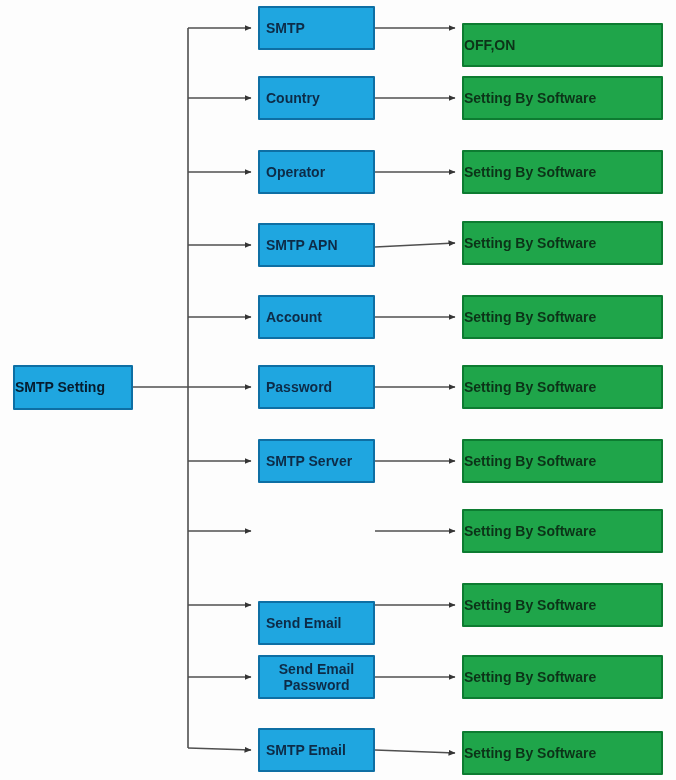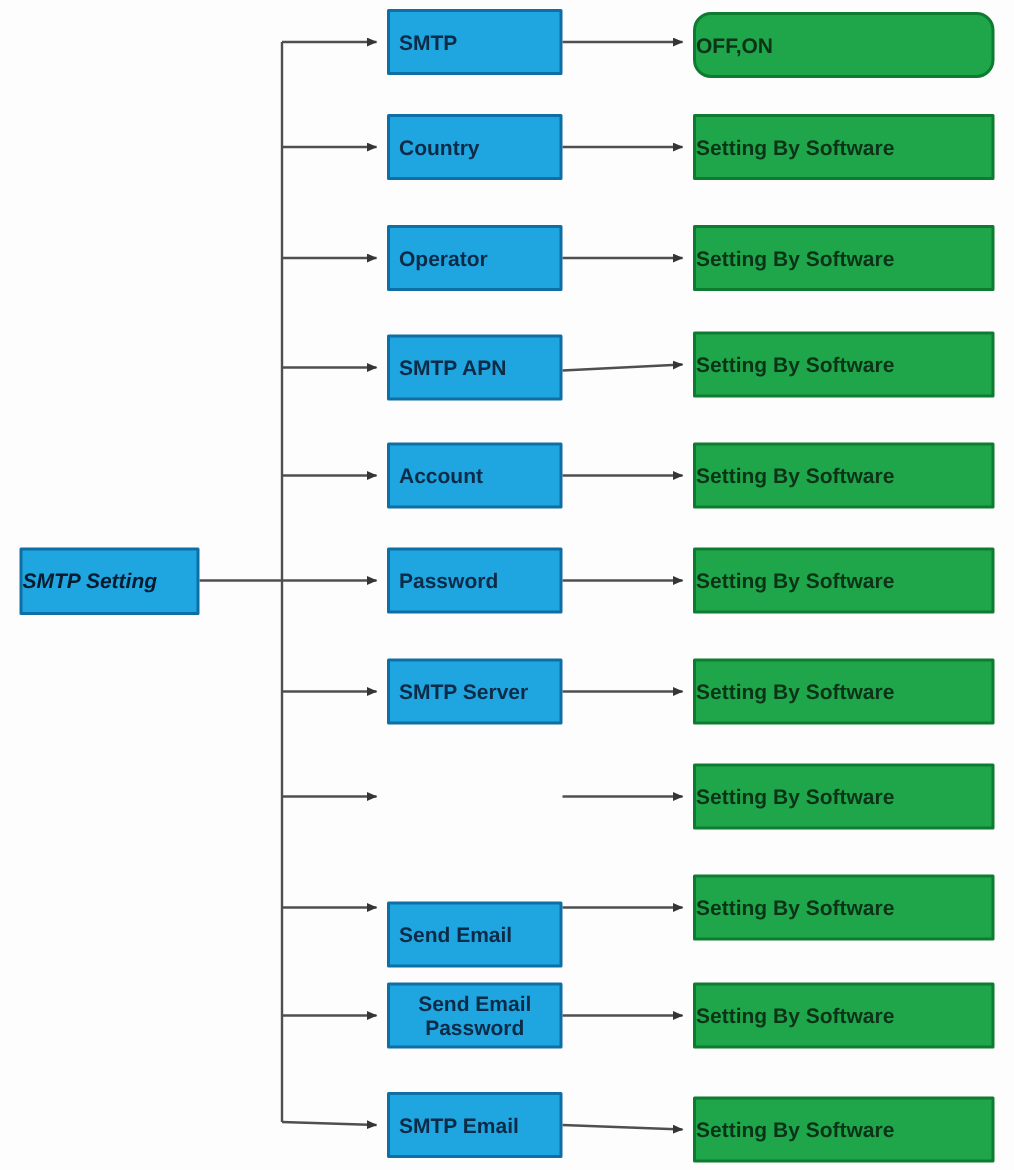--- a/index.html
+++ b/index.html
@@ -89,21 +89,21 @@
     <line class="connector-line" x1="375" y1="247" x2="455" y2="243" marker-end="url(#arrow)"></line>
     <line class="connector-line" x1="375" y1="317" x2="455" y2="317" marker-end="url(#arrow)"></line>
     <line class="connector-line" x1="375" y1="387" x2="455" y2="387" marker-end="url(#arrow)"></line>
     <line class="connector-line" x1="375" y1="461" x2="455" y2="461" marker-end="url(#arrow)"></line>
     <line class="connector-line" x1="375" y1="531" x2="455" y2="531" marker-end="url(#arrow)"></line>
     <line class="connector-line" x1="375" y1="605" x2="455" y2="605" marker-end="url(#arrow)"></line>
     <line class="connector-line" x1="375" y1="677" x2="455" y2="677" marker-end="url(#arrow)"></line>
     <line class="connector-line" x1="375" y1="750" x2="455" y2="753" marker-end="url(#arrow)"></line>
   </svg>
 
-  <div class="node root-node" style="top:365px;font-style:italic;">
+  <div class="node root-node" style="top:365px;">
     <span>SMTP Setting</span>
   </div>
 
   <div class="node option-node" style="top:6px;">
       <span>SMTP</span>
     </div>
   <div class="node option-node" style="top:76px;">
       <span>Country</span>
     </div>
   <div class="node option-node" style="top:150px;">
@@ -124,21 +124,21 @@
   <div class="node option-node" style="top:601px;">
       <span>Send Email</span>
     </div>
   <div class="node option-node" style="top:655px;">
       <span>Send Email Password</span>
     </div>
   <div class="node option-node" style="top:728px;">
       <span>SMTP Email</span>
     </div>
 
-  <div class="node value-node" style="top:8px;border-radius:12px;">
+  <div class="node value-node" style="top:23px;">
       <span>OFF,ON</span>
     </div>
   <div class="node value-node" style="top:76px;">
       <span>Setting By Software</span>
     </div>
   <div class="node value-node" style="top:150px;">
       <span>Setting By Software</span>
     </div>
   <div class="node value-node" style="top:221px;">
       <span>Setting By Software</span>

